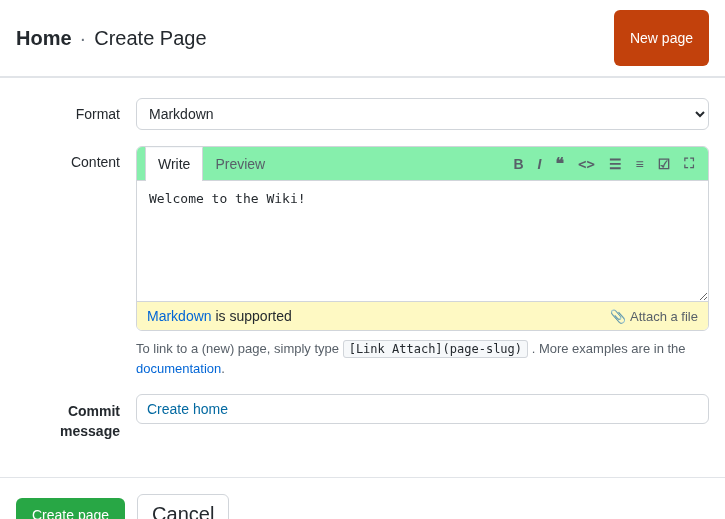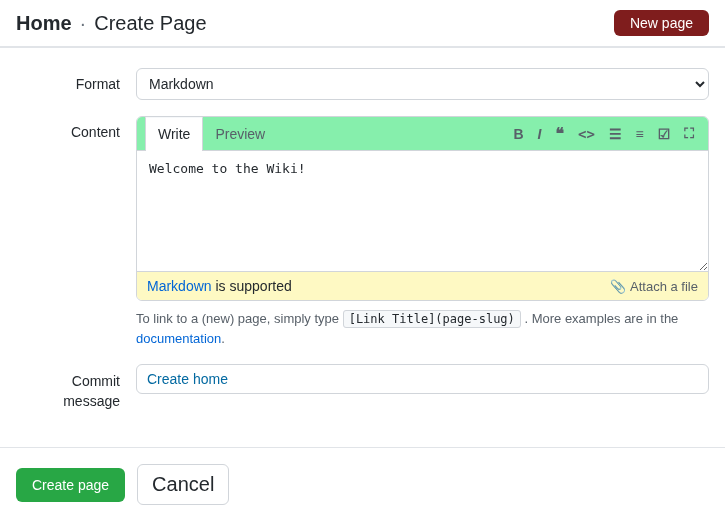--- a/index.html
+++ b/index.html
@@ -32,25 +32,25 @@
     }
     .breadcrumb .separator {
       color: #6a737d;
       font-weight: 300;
     }
     .breadcrumb .create-page {
       color: #24292e;
       font-weight: 400;
     }
     .btn-new-page {
-      background-color: #7f1d1d;
+      background-color: #c2410c;
       color: #fff;
       border: none;
       border-radius: 6px;
-      padding: 5px 16px;
+      padding: 20px 16px;
       font-size: 14px;
       font-weight: 500;
       cursor: pointer;
     }
 
     
     .form-body {
       padding: 20px 16px;
     }
     .form-row {
@@ -301,27 +301,27 @@
             <a class="markdown-link" href="#">Markdown</a><span> is supported</span>
           </span>
           <span class="attach-file">
             <span>📎</span>
             <span>Attach a file</span>
           </span>
         </div>
       </div>
 
       <div class="link-hint">
-        <span>To link to a (new) page, simply type </span><code class="code-example">[Link Title](page-slug)</code><span> . More examples are in the </span><a class="doc-link" href="#">documentation</a><span>.</span>
+        <span>To link to a (new) page, simply type </span><code class="code-example">[Link Attach](page-slug)</code><span> . More examples are in the </span><a class="doc-link" href="#">documentation</a><span>.</span>
       </div>
     </div>
   </div>
 
   <div class="form-row">
-    <div class="form-label" style="white-space:pre-line;line-height:1.4;">Commit
+    <div class="form-label" style="white-space:pre-line;line-height:1.4;font-weight:bold;">Commit
 message</div>
     <div class="form-control-wrap">
       <input type="text" class="commit-input" value="Create home" style="">
     </div>
   </div>
 
 </div>
 
 <hr class="divider">
 

